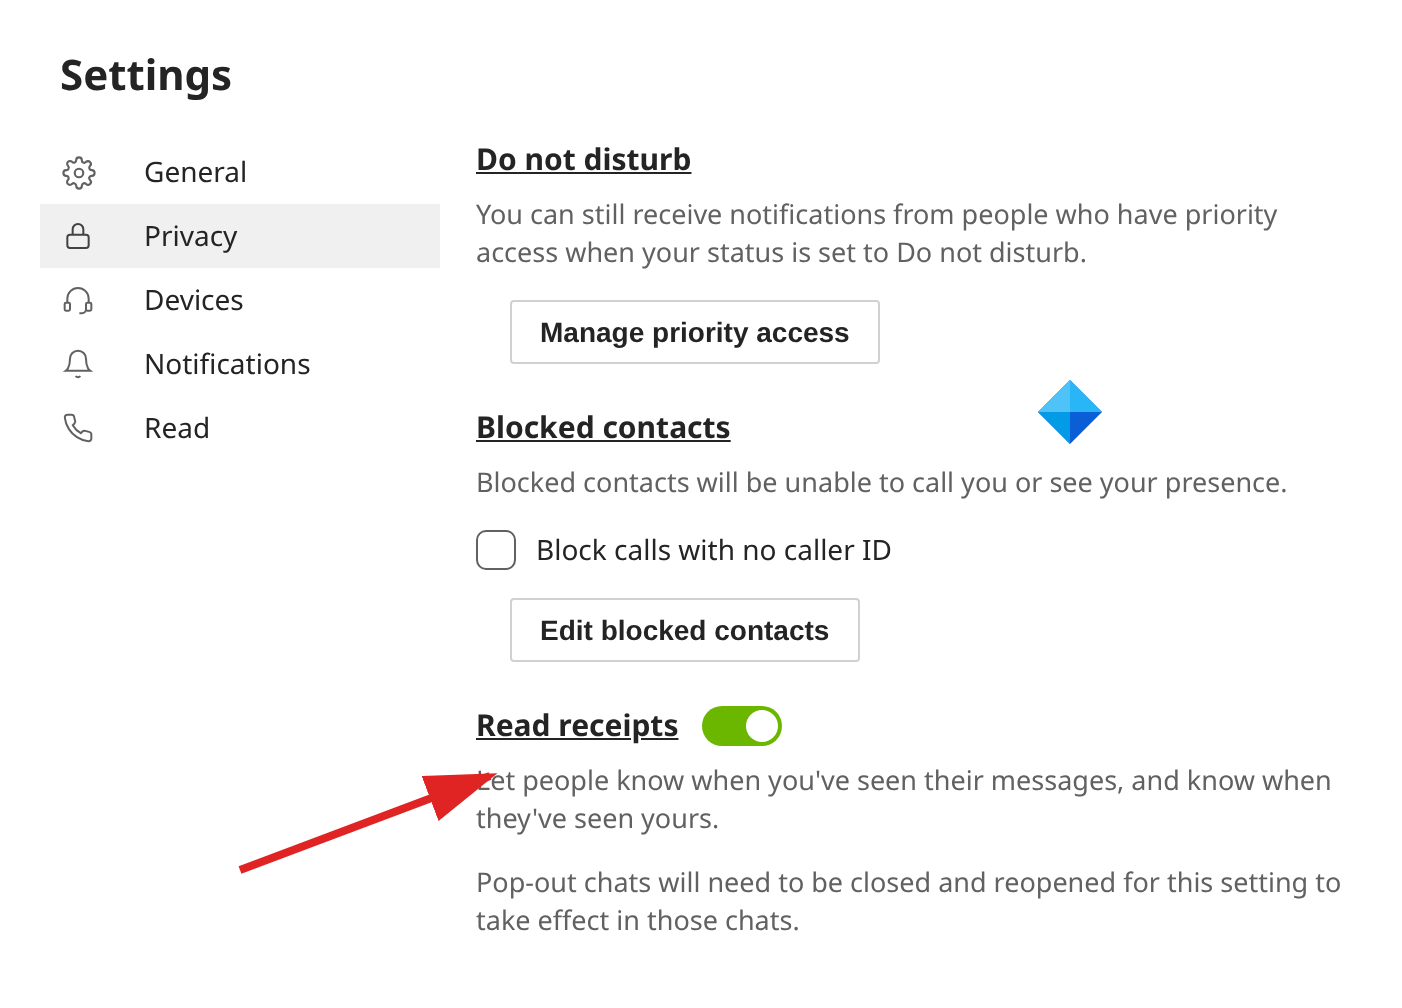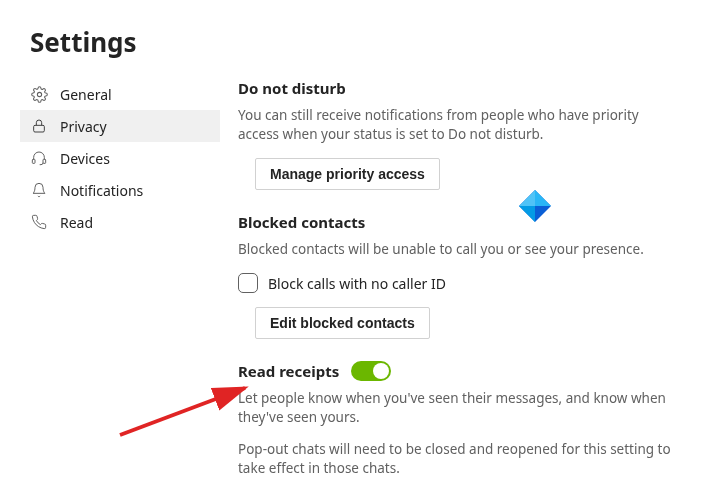--- a/index.html
+++ b/index.html
@@ -7,35 +7,35 @@
     margin: 0;
     font-family: "Segoe UI", -apple-system, system-ui, sans-serif;
     background: #fff;
     color: #242424;
     width: 701px;
     height: 504px;
     overflow: hidden;
     position: relative;
   }
   .page-title {
-    font-size: 26px;
+    font-size: 21px;
     font-weight: 700;
     padding: 24px 0 18px 30px;
   }
   .layout {
     display: flex;
   }
   .sidebar {
     width: 220px;
     padding-left: 20px;
   }
   .sidebar-item {
     display: flex;
     align-items: center;
-    gap: 12px;
+    gap: 24px;
     height: 32px;
     padding: 0 10px;
     font-size: 14px;
     color: #242424;
     cursor: pointer;
     border-radius: 0;
   }
   .sidebar-item.active {
     background: #f0f0f0;
   }
@@ -55,20 +55,21 @@
     font-size: 14px;
   }
   .section { margin-bottom: 22px; }
   .section-title {
     font-size: 15px;
     font-weight: 700;
     margin-bottom: 8px;
     display: flex;
     align-items: center;
     gap: 12px;
+    text-decoration: underline;
   }
   .section-desc {
     color: #616161;
     font-size: 13.5px;
     line-height: 1.4;
     margin-bottom: 14px;
   }
   .btn {
     display: inline-block;
     border: 1px solid #d1d1d1;

